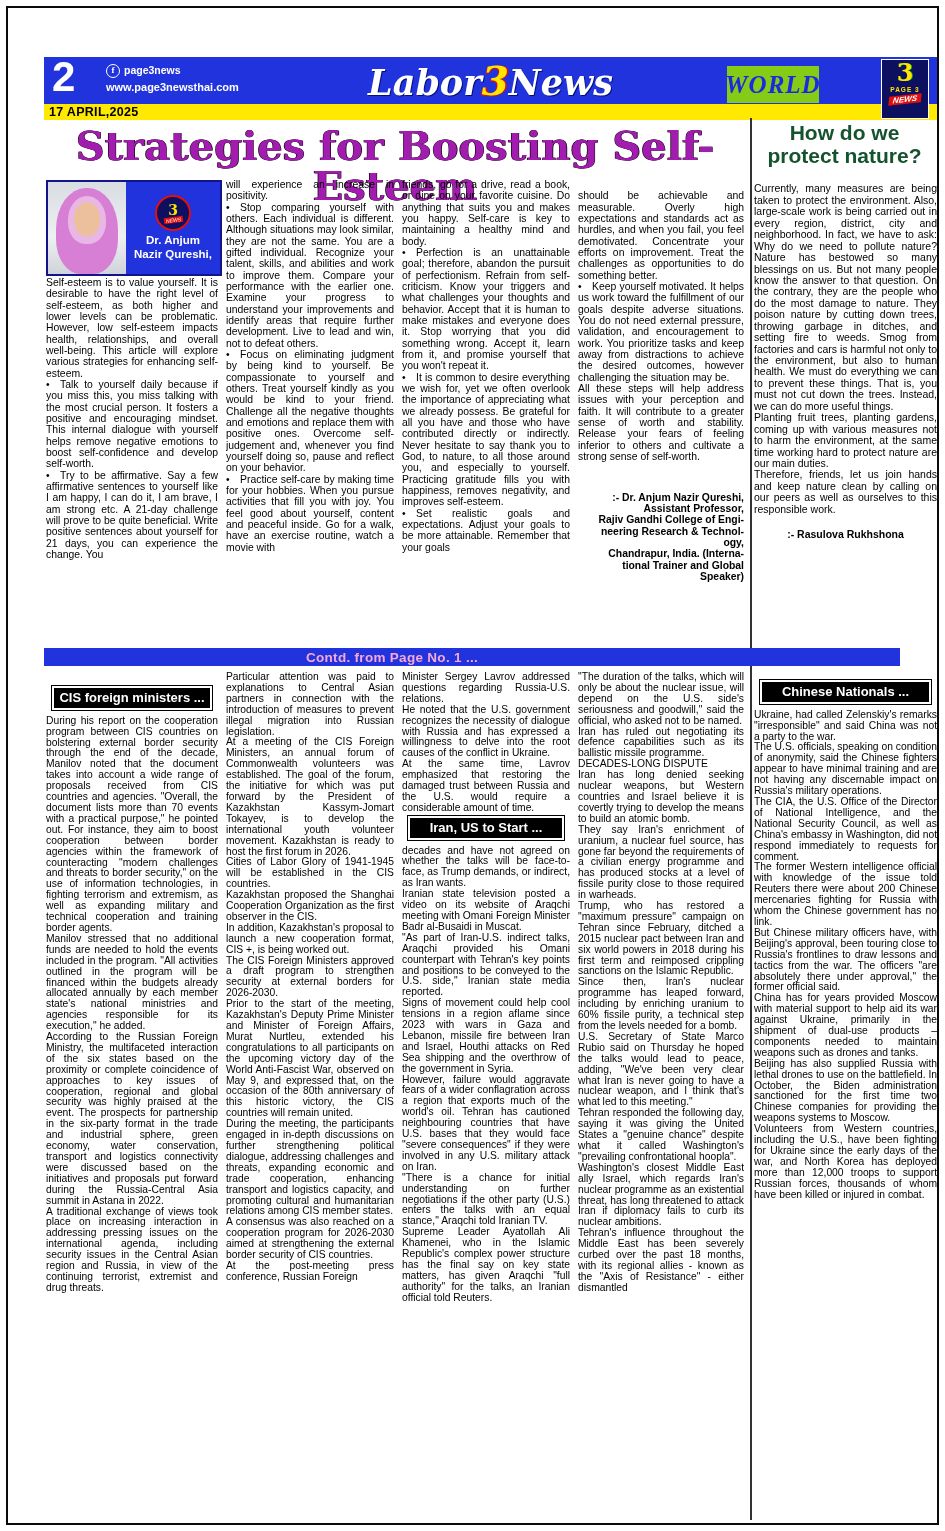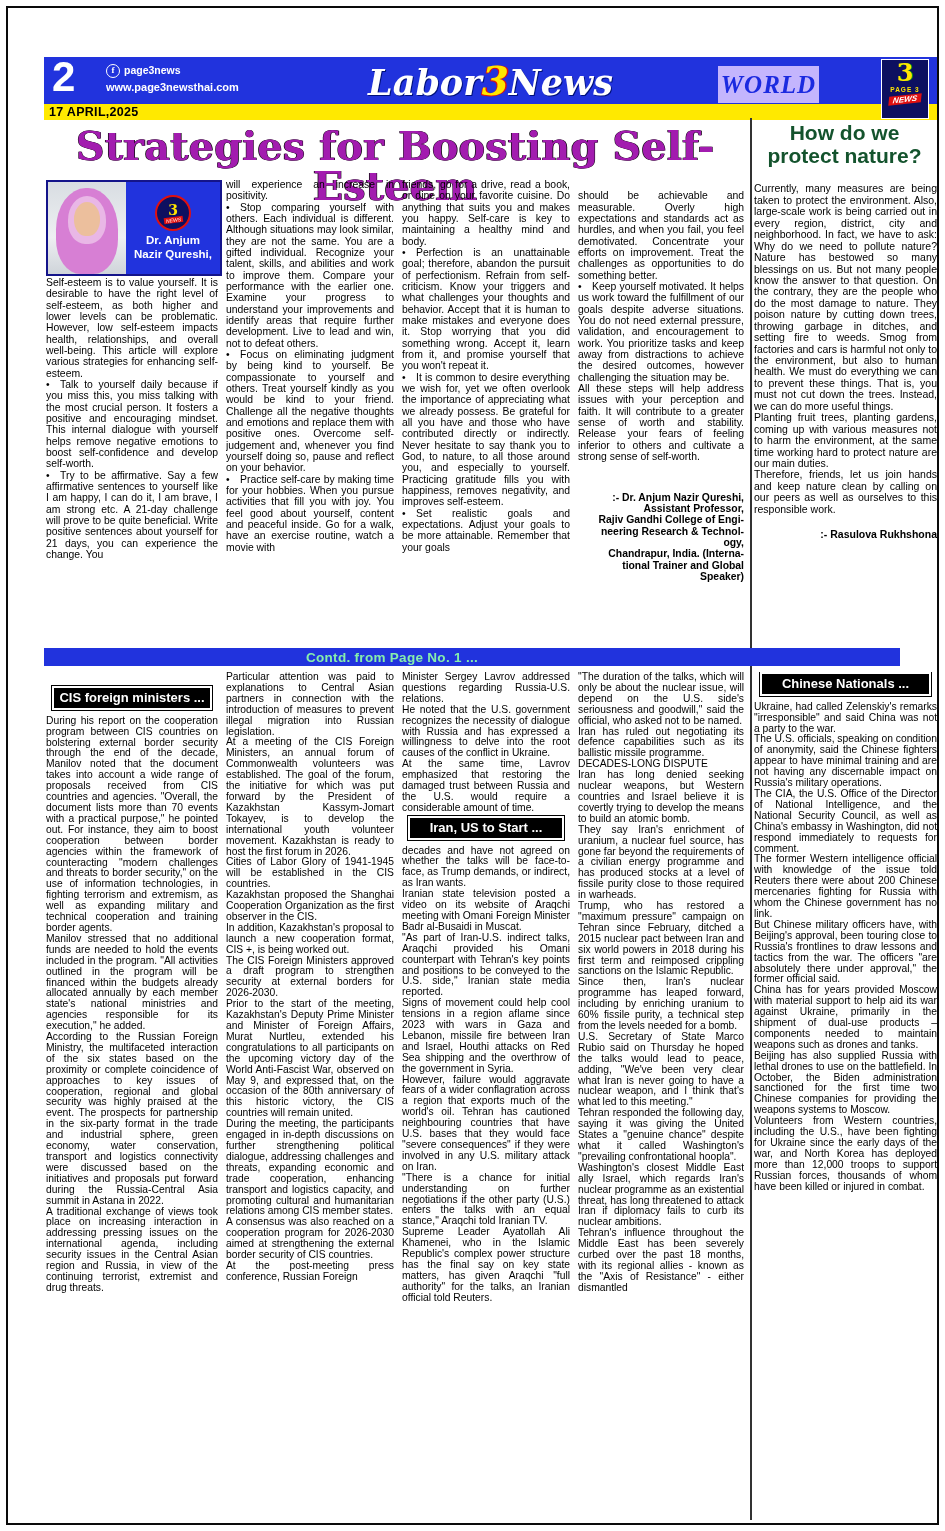--- a/index.html
+++ b/index.html
@@ -12,21 +12,21 @@
   
   .header{position:absolute;left:44px;top:57px;width:893px;height:63px;}
   .banner{position:absolute;left:0;top:0;width:893px;height:47px;background:#2133dd;}
   .page-num{position:absolute;left:8px;top:-4px;font-size:42px;font-weight:bold;color:#fff;letter-spacing:1px;}
   .social{position:absolute;left:62px;top:6px;color:#fff;font-size:10.5px;font-weight:bold;line-height:1.5;}
   .fb-row{display:flex;align-items:center;gap:4px;}
   .fb-icon{display:inline-flex;align-items:center;justify-content:center;width:12px;height:12px;border:1.5px solid #fff;border-radius:50%;color:#fff;font-size:9px;font-weight:bold;font-family:"Liberation Serif",serif;}
   .site-url{font-size:11px;}
   .masthead{position:absolute;left:0;right:0;top:1px;text-align:center;font-family:"DejaVu Serif","Liberation Serif",serif;font-style:italic;font-weight:bold;font-size:35px;color:#fff;text-shadow:1px 1px 0 #00117a;}
   .masthead .m3{color:#ffe600;text-shadow:1.5px 0 0 #e01010, -1px 1px 0 #e01010;font-size:39px;}
-  .world-box{position:absolute;right:118px;top:9px;width:101px;height:37px;background:#c4b5fd;display:flex;align-items:center;justify-content:center;margin-left:27px;}
+  .world-box{position:absolute;right:118px;top:9px;width:92px;height:37px;background:#84cc16;display:flex;align-items:center;justify-content:center;margin-left:27px;}
   .world-text{font-family:"Liberation Serif",serif;font-weight:bold;font-style:italic;font-size:25px;color:#1b2ae0;letter-spacing:1px;}
   .logo-box{position:absolute;right:8px;top:2px;width:46px;height:58px;background:#0d1060;border:1px solid #fff;z-index:5;display:flex;flex-direction:column;align-items:center;justify-content:flex-start;}
   .logo-three{font-family:"DejaVu Serif",serif;font-weight:bold;font-size:24px;color:#ffe600;line-height:1;margin-top:1px;text-shadow:1px 0 0 #15a010;}
   .logo-page3{font-size:6.5px;font-weight:bold;color:#ffe600;letter-spacing:1px;margin-top:1px;}
   .logo-news{margin-top:2px;background:#e01010;color:#fff;font-style:italic;font-weight:bold;font-size:8px;padding:0 4px;transform:skewX(-12deg) rotate(-6deg);}
   .date-bar{position:absolute;left:0;top:47px;width:893px;height:16px;background:#ffe900;display:flex;align-items:center;}
   .date-text{font-size:12.5px;font-weight:bold;color:#000;padding-left:5px;letter-spacing:0.3px;}
 
   
   .headline{position:absolute;left:44px;top:126px;width:702px;text-align:center;font-family:"DejaVu Serif","Liberation Serif",serif;font-weight:bold;font-size:40px;line-height:1.0;color:#a21caf;text-shadow:0.6px 0 0 #0d0d0d,-0.6px 0 0 #0d0d0d;}
@@ -46,37 +46,37 @@
   .author-name{color:#fff;font-weight:bold;font-size:11.5px;text-align:center;line-height:1.2;}
 
   
   .col{position:absolute;font-size:10.4px;line-height:1.09;text-align:justify;white-space:pre-line;overflow:hidden;}
   .c1{left:46px;top:277px;width:172px;height:368px;}
   .c2{left:226px;top:179px;width:168px;height:466px;}
   .c3{left:402px;top:179px;width:168px;height:466px;}
   .c4{left:578px;top:179px;width:166px;height:466px;font-size:10.4px;}
   .c4 .sig{font-weight:bold;text-align:right;white-space:pre-line;margin-top:18px;}
   .nature-col{left:754px;top:172px;width:183px;height:476px;font-size:10.5px;}
-  .nature-sig{font-weight:bold;text-align:right;margin-top:2px;}
+  .nature-sig{font-weight:bold;text-align:center;margin-top:2px;}
 
   
   .contd-bar{position:absolute;left:44px;top:648px;width:856px;height:18px;background:#2133dd;display:flex;align-items:center;justify-content:center;}
-  .contd-text{color:#86efac;font-weight:bold;font-size:13.5px;padding-right:160px;letter-spacing:0.3px;}
+  .contd-text{color:#f9a8d4;font-weight:bold;font-size:13.5px;padding-right:160px;letter-spacing:0.3px;}
 
   
   .bcol{position:absolute;top:672px;height:850px;font-size:10.3px;line-height:1.06;text-align:justify;overflow:hidden;}
   .b1{left:46px;width:172px;margin-top:12px;}
   .b2{left:226px;width:168px;}
   .b3{left:402px;width:168px;}
   .b4{left:578px;width:166px;}
   .b5{left:754px;width:183px;}
   .bcol .txt{white-space:pre-line;}
   .sec-header{background:#000;color:#fff;font-weight:bold;font-size:13px;text-align:center;padding:3px 2px;border:2px solid #fff;outline:1px solid #000;margin:2px 6px 6px 6px;}
   .b3 .sec-header{}
-  .b5 .sec-header{margin-top:0;}
+  .b5 .sec-header{margin-top:8px;}
 </style>
 </head>
 <body>
 
 <div class="page-frame"></div>
 
 <div class="header">
   <div class="banner">
     <div class="page-num">2</div>
     <div class="social">

